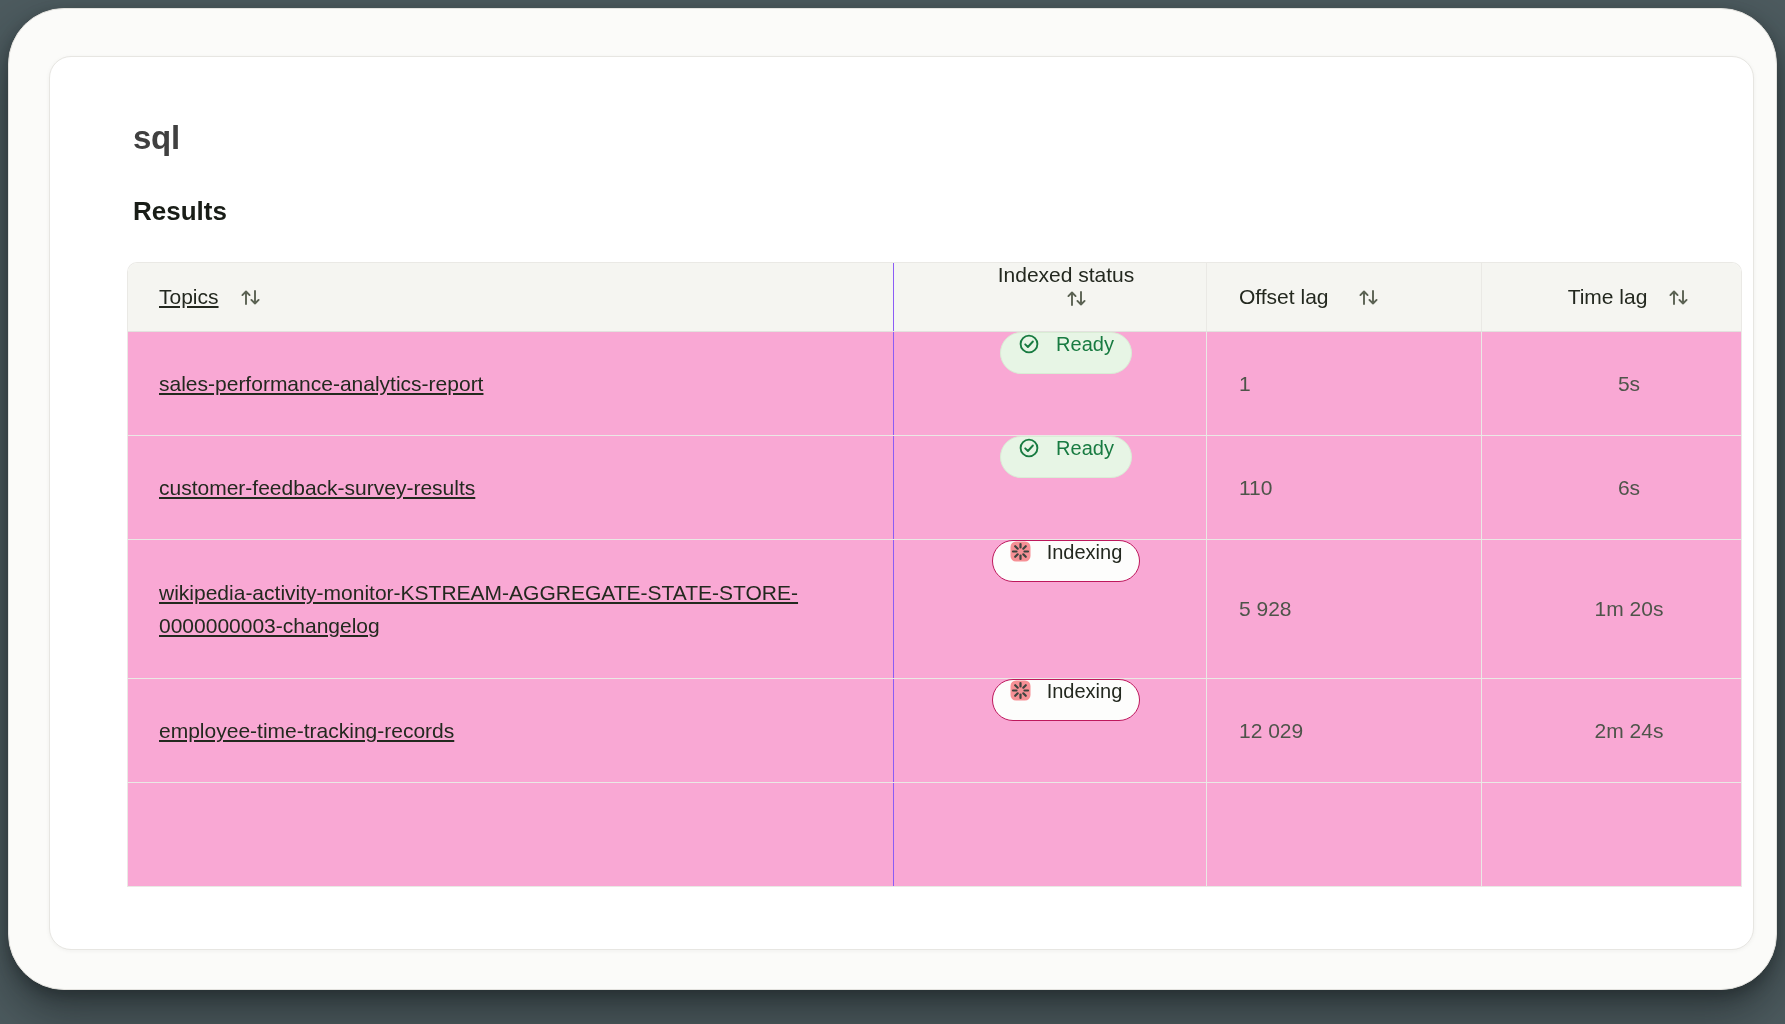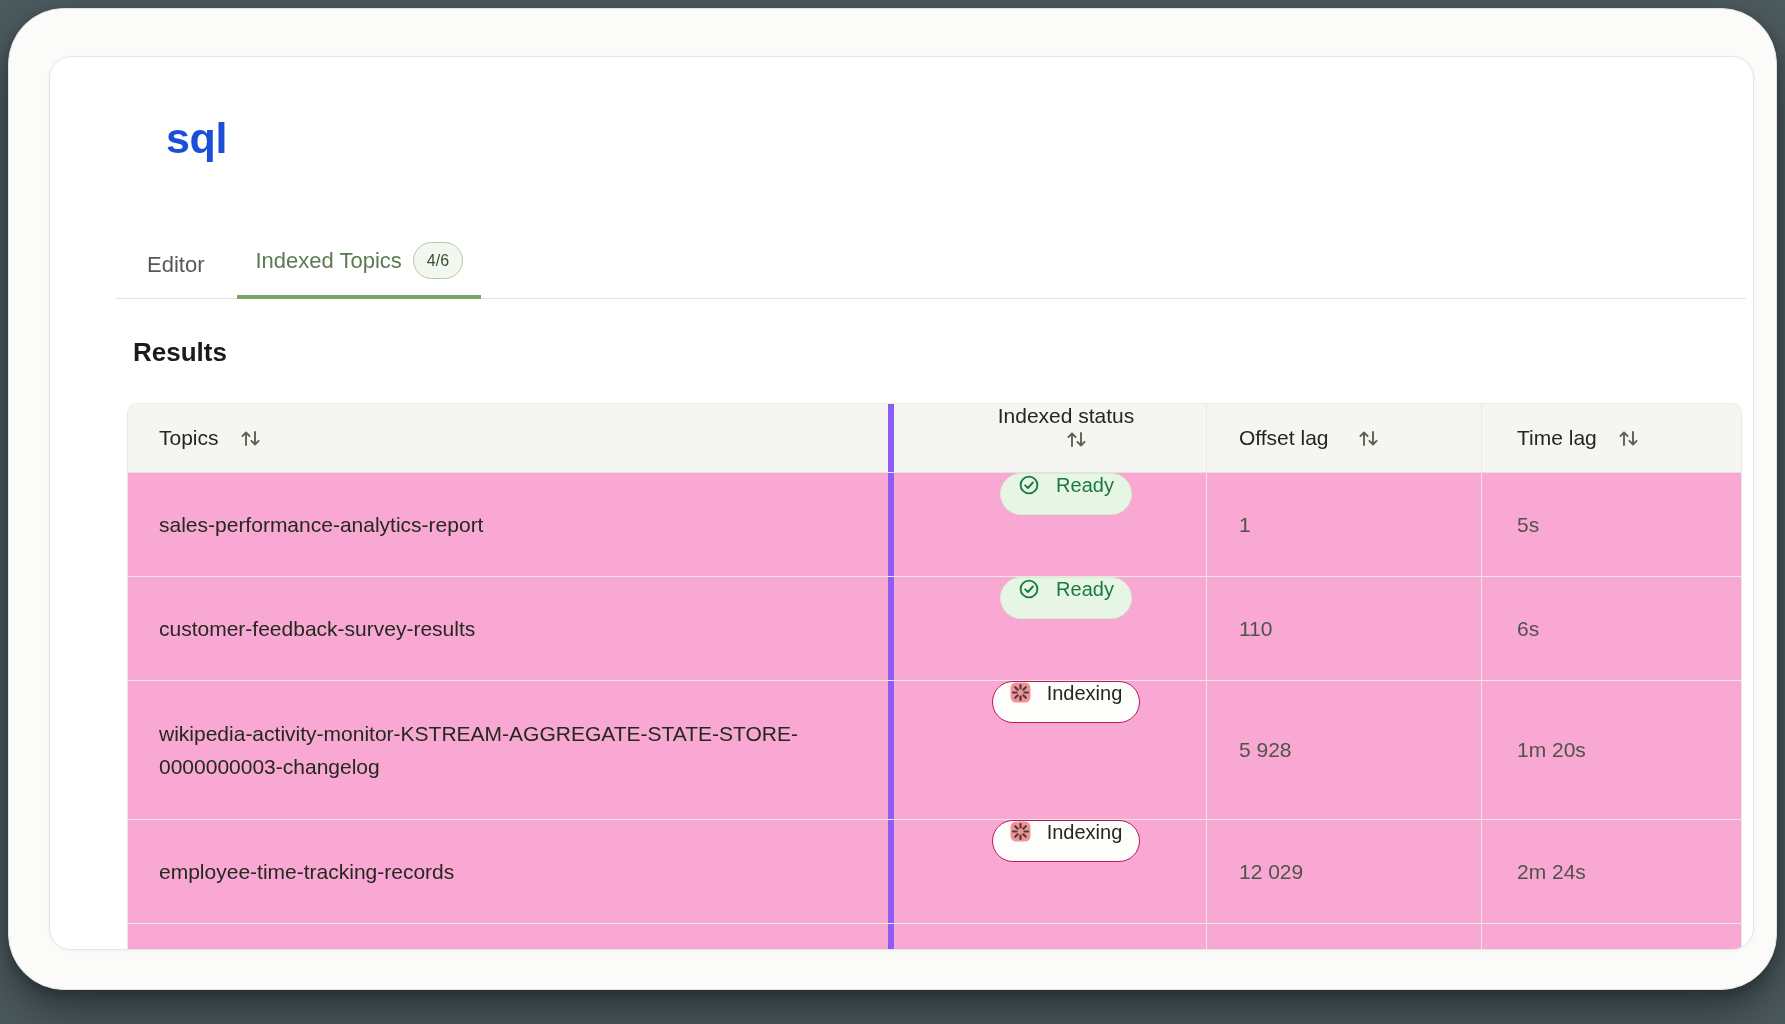--- a/index.html
+++ b/index.html
@@ -22,26 +22,26 @@
     position: absolute;
     left: 40px; top: 47px;
     width: 1705px; height: 894px;
     background: #ffffff;
     border: 1px solid #e7e6e2;
     border-radius: 22px;
     overflow: hidden;
     box-shadow: 0 1px 4px rgba(40,44,38,0.05);
   }
   .page-title {
-    margin: 61px 0 0 116px;
-    font-size: 43px;
+    margin: 61px 0 0 83px;
+    font-size: 33px;
     line-height: 40px;
     font-weight: 700;
     letter-spacing: -0.3px;
-    color: #1d4ed8;
+    color: #404040;
   }
   .tabs {
     display: flex;
     align-items: flex-end;
     margin: 84px 7px 0 65px;
     border-bottom: 1px solid #e5e4e0;
   }
   .tab {
     position: relative;
     display: inline-flex;
@@ -118,24 +118,24 @@
     font-size: 21px;
   }
   .td-topic {
     color: #23291f;
     line-height: 33px;
     padding: 20px 40px 20px 31px;
     word-break: break-word;
   }
   .td-status { padding-left: 28px; }
   .td-value  { color: #4e544a; }
-  .col-topic  { padding-left: 31px; border-right: 6px solid #8b5cf6; }
+  .col-topic  { padding-left: 31px; border-right: 1px solid #8b5cf6; text-decoration: underline; }
   .col-status { padding-left: 32px; border-right: 1px solid #eae9e5; flex-direction: column; }
   .col-offset { padding-left: 32px; border-right: 1px solid #eae9e5; gap: 8px; }
-  .col-time   { padding-left: 35px; }
+  .col-time   { padding-left: 35px; justify-content: center; }
   .td.col-topic { padding-left: 31px; }
   .badge {
     display: inline-flex;
     align-items: flex-start;
     gap: 16px;
     height: 42px;
     padding: 0 17px;
     border-radius: 999px;
     font-size: 20px;
     font-weight: 500;
@@ -154,29 +154,20 @@
   .icon { display: inline-flex; flex: none; }
 </style>
 </head>
 <body>
 
 <div class="frame">
   <div class="card">
 
     <h1 class="page-title">sql</h1>
 
-    <div class="tabs">
-      <div class="tab tab-editor">
-        <span>Editor</span>
-      </div>
-      <div class="tab tab-active">
-        <span>Indexed Topics</span>
-        <span class="tab-count-badge">4/6</span>
-      </div>
-    </div>
 
     <h2 class="results-title">Results</h2>
 
     <div class="topics-table">
 
       <div class="thead">
         <div class="th col-topic">
           <span>Topics</span>
           <span class="icon sort-icon">
             <svg width="23" height="23" viewBox="0 0 23 23" fill="none" stroke="#5b6253" stroke-width="1.9" stroke-linecap="round" stroke-linejoin="round">

